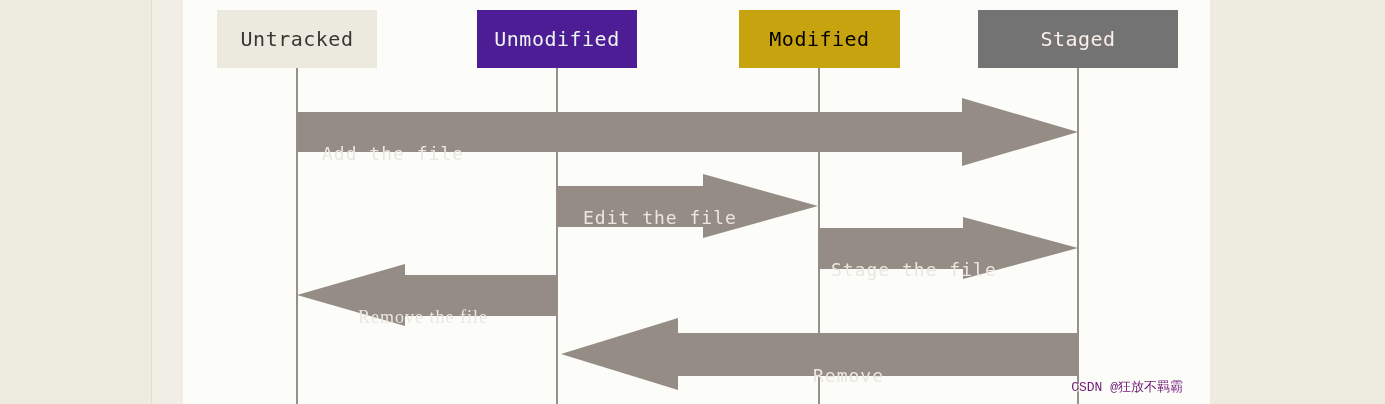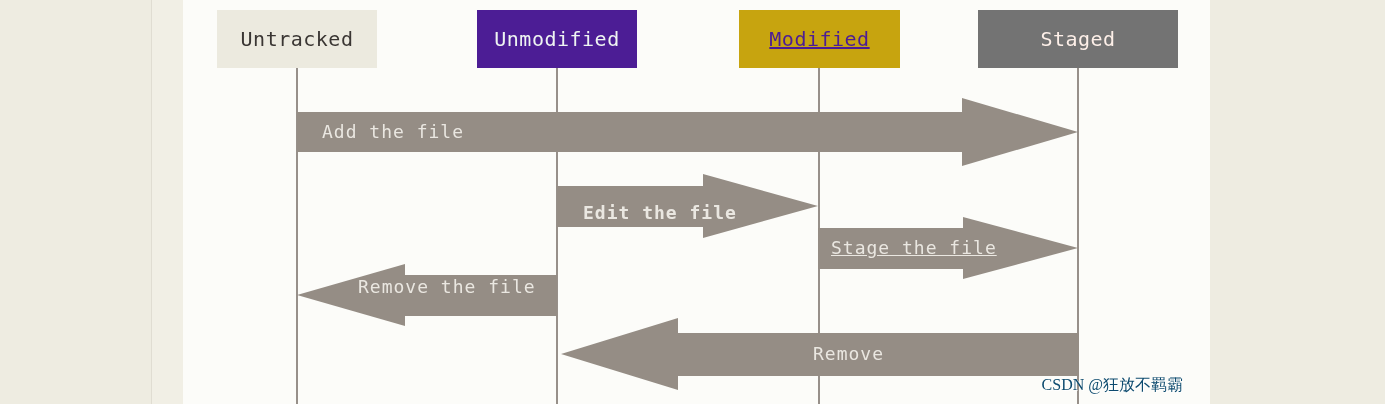--- a/index.html
+++ b/index.html
@@ -22,68 +22,68 @@
   }
 
   
   .state{
     position:absolute;top:10px;height:58px;
     display:flex;align-items:center;justify-content:center;
     font-size:20px;letter-spacing:.5px;
   }
   .state.untracked {left:217px;width:160px;background:#eceadf;color:#3a3633;}
   .state.unmodified{left:477px;width:160px;background:#4c1d95;color:#eef4f2;}
-  .state.modified  {left:739px;width:161px;background:#c7a40f;color:#4c1d95;text-decoration:underline;}
+  .state.modified  {left:739px;width:161px;background:#c7a40f;color:#000000;}
   .state.staged    {left:978px;width:200px;background:#737373;color:#fdefe8;}
 
   
   .vline{position:absolute;top:68px;width:2px;height:336px;background:#97908a;}
   .vline.l1{left:296px;}
   .vline.l2{left:556px;}
   .vline.l3{left:818px;}
   .vline.l4{left:1077px;}
 
   
   .shaft{position:absolute;background:#958d85;}
   .head{position:absolute;width:0;height:0;}
   .alabel{
     position:absolute;white-space:nowrap;
-    color:#eae7e1;font-size:18px;line-height:22px;letter-spacing:1px;
+    color:#eae7e1;font-size:18px;line-height:22px;letter-spacing:1px;margin-top:22px;
   }
 
   
   .a1s{left:297px;top:112px;width:665px;height:40px;}
   .a1h{left:962px;top:98px;border-top:34px solid transparent;border-bottom:34px solid transparent;border-left:116px solid #958d85;}
   .a1l{left:322px;top:121px;}
 
   
   .a2s{left:557px;top:186px;width:146px;height:41px;}
   .a2h{left:703px;top:174px;border-top:32px solid transparent;border-bottom:32px solid transparent;border-left:115px solid #958d85;}
-  .a2l{left:583px;top:202px;font-weight:bold;}
+  .a2l{left:583px;top:185px;}
 
   
   .a3s{left:818px;top:228px;width:145px;height:41px;}
   .a3h{left:963px;top:217px;border-top:31px solid transparent;border-bottom:31px solid transparent;border-left:115px solid #958d85;}
-  .a3l{left:831px;top:237px;text-decoration:underline;}
+  .a3l{left:831px;top:237px;}
 
   
   .a4s{left:405px;top:275px;width:152px;height:41px;}
   .a4h{left:297px;top:264px;border-top:31px solid transparent;border-bottom:31px solid transparent;border-right:108px solid #958d85;}
-  .a4l{left:358px;top:276px;}
+  .a4l{left:358px;top:284px;font-family:Liberation Serif, serif;}
 
   
   .a5s{left:678px;top:333px;width:401px;height:43px;}
   .a5h{left:561px;top:318px;border-top:36px solid transparent;border-bottom:36px solid transparent;border-right:117px solid #958d85;}
   .a5l{left:813px;top:343px;}
 
   
   .watermark{
     position:absolute;right:8px;bottom:8px;
-    font-family:Liberation Serif, serif;
-    font-size:16px;color:#0c4a6e;
+    font-family:Liberation Mono, monospace;
+    font-size:13px;color:#701a75;
     text-shadow:1px 1px 0 rgba(255,255,255,.95);
   }
 </style>
 </head>
 <body>
 
 <div id="stage">
 
   <div class="left-strip"></div>
   <div class="panel"></div>

